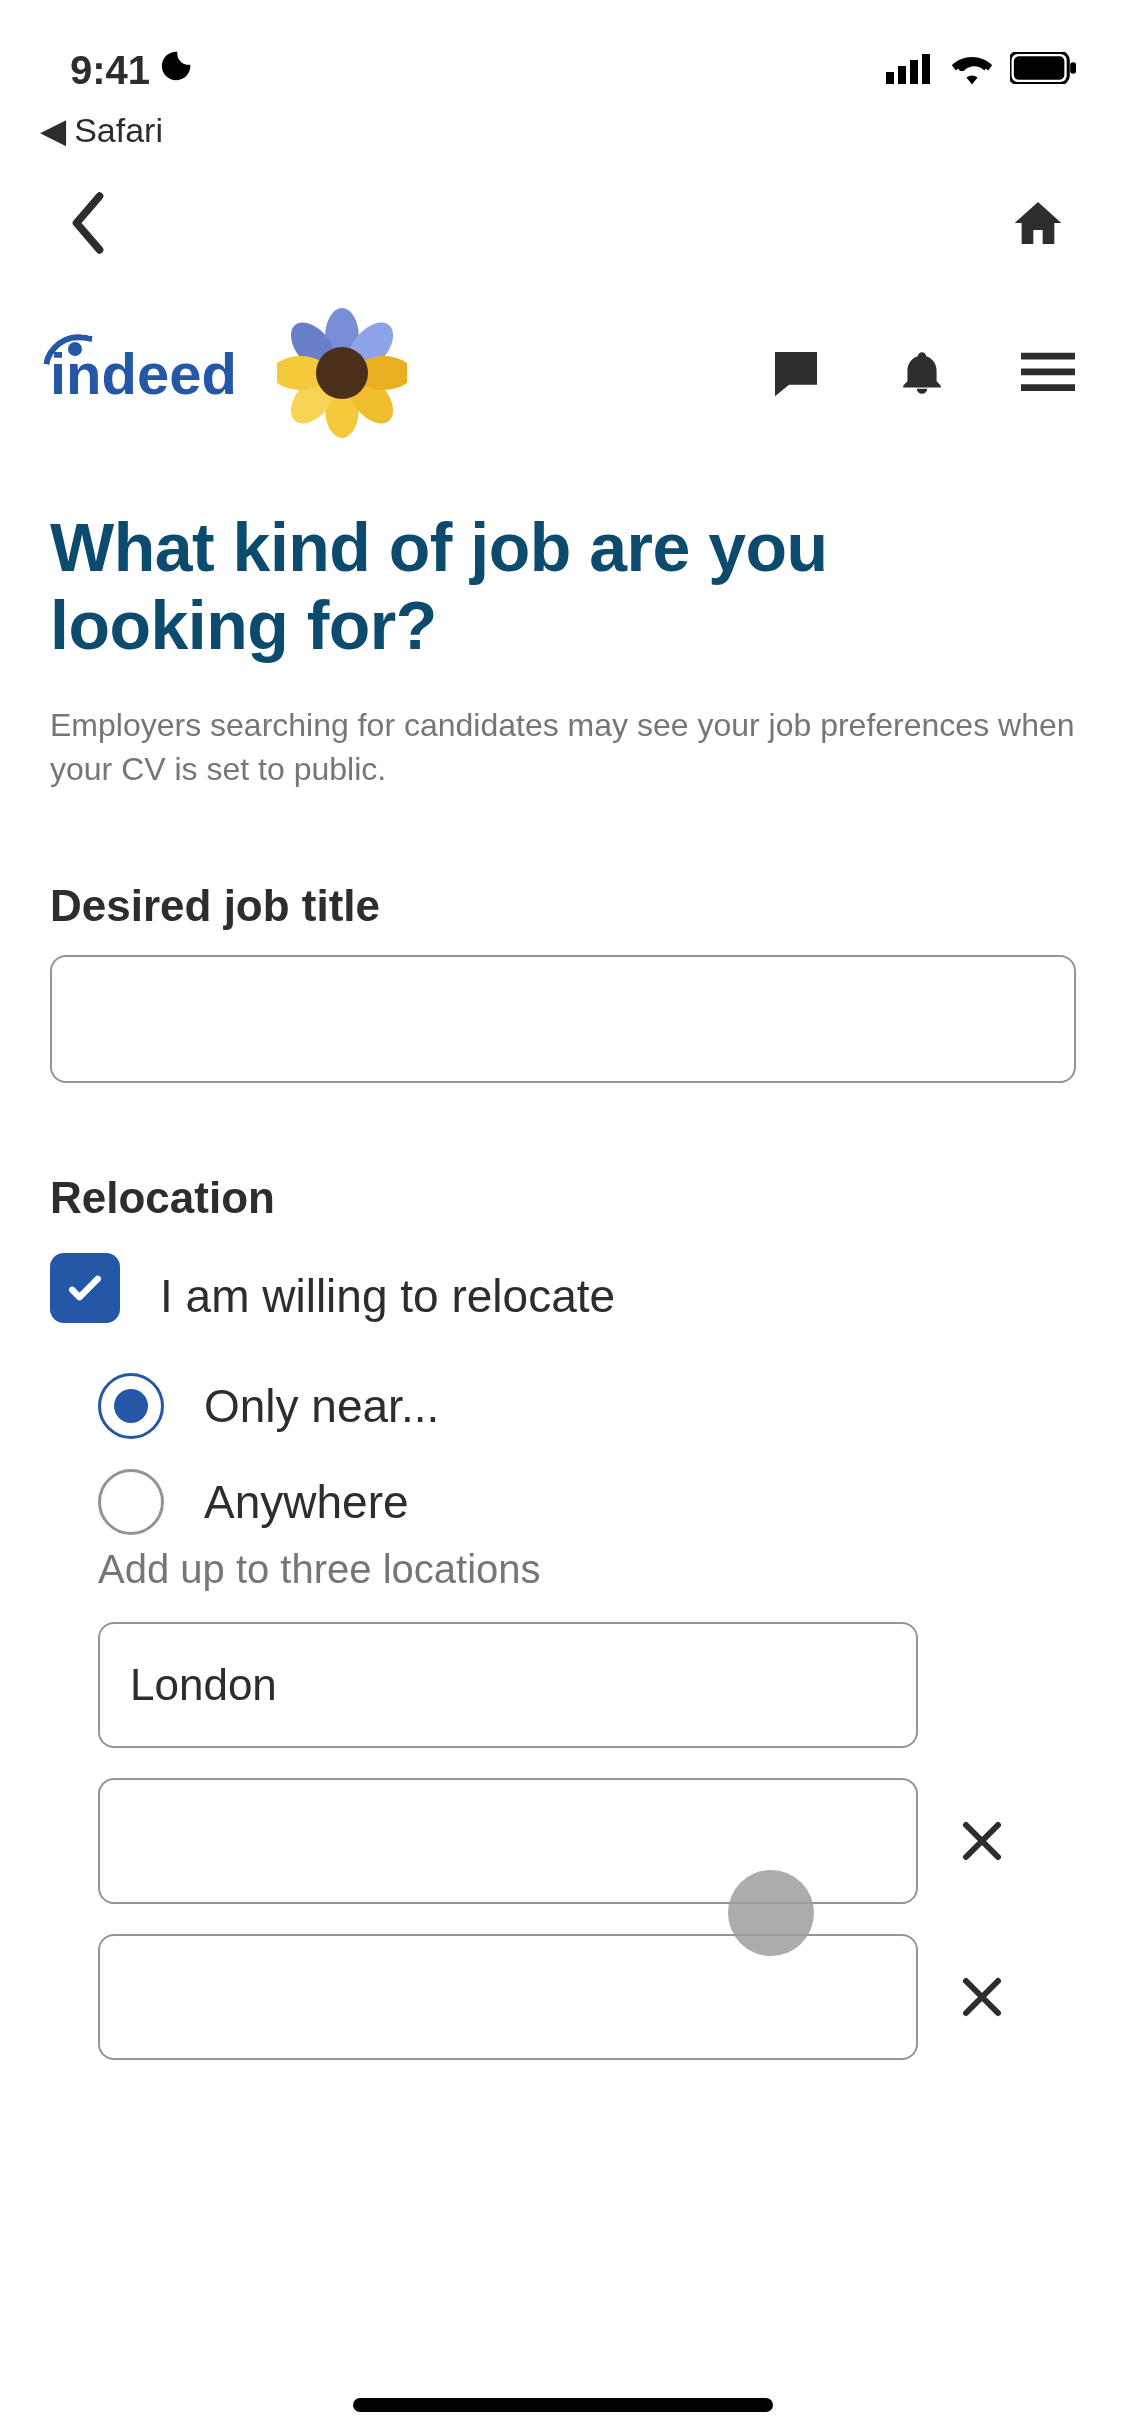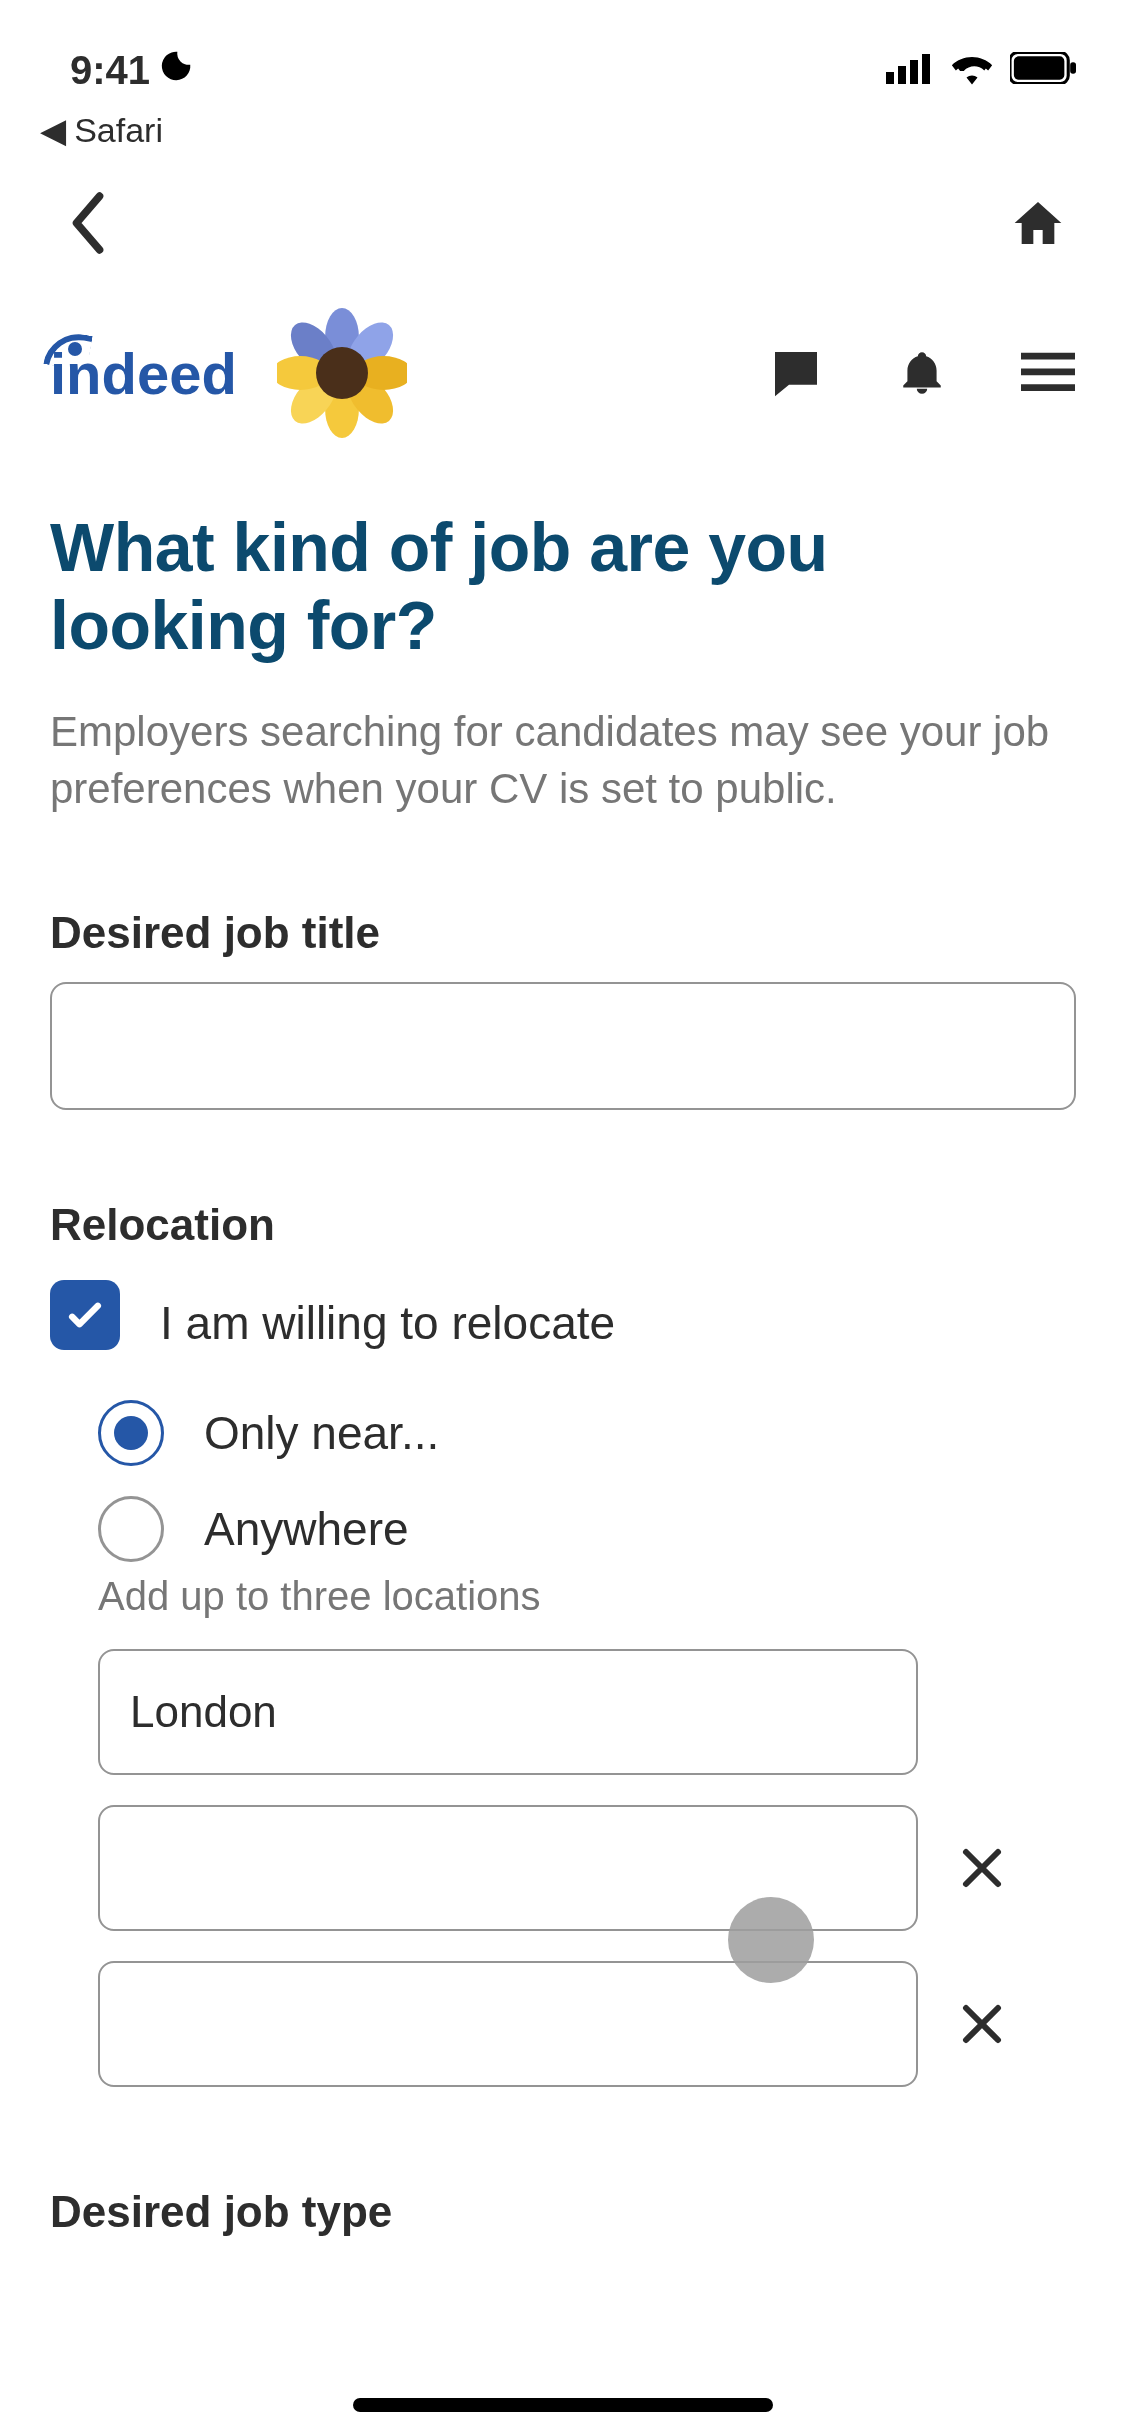--- a/index.html
+++ b/index.html
@@ -13,21 +13,21 @@
   .logo-group { display: flex; align-items: center; gap: 40px; }
   .indeed-logo { font-size: 58px; font-weight: 700; color: #2557a7; font-family: Arial, sans-serif; position: relative; text-align: center; }
   .indeed-logo::before { content: ""; position: absolute; left: -4px; top: -8px; width: 38px; height: 30px; border: 6px solid #2557a7; border-bottom: none; border-right: none; border-radius: 36px 0 0 0; transform: rotate(10deg); }
   .indeed-dot { position: absolute; left: 18px; top: 2px; width: 14px; height: 14px; background: #2557a7; border-radius: 50%; }
   .sunflower { width: 130px; height: 130px; position: relative; display: flex; align-items: center; justify-content: center; }
   .sunflower svg { width: 130px; height: 130px; }
   .header-icons { display: flex; align-items: center; gap: 70px; }
   .icon-btn { width: 56px; height: 56px; display: flex; align-items: center; justify-content: center; }
   .content { padding: 40px 50px 0 50px; }
   .page-title { font-size: 68px; font-weight: 800; line-height: 1.15; color: #0c4a6e; letter-spacing: -0.5px; }
-  .page-subtitle { font-size: 42px; color: #767676; margin-top: 40px; line-height: 1.35; }
+  .page-subtitle { font-size: 32px; color: #767676; margin-top: 40px; line-height: 1.35; }
   .section-label { font-size: 44px; font-weight: 700; color: #2d2d2d; margin-top: 90px; margin-bottom: 24px; }
   .text-input { width: 100%; height: 128px; border: 2px solid #949494; border-radius: 16px; font-size: 42px; padding: 0 24px; background: #fff; }
   .checkbox-row { display: flex; align-items: flex-end; gap: 40px; margin-top: 30px; }
   .checkbox { width: 70px; height: 70px; border-radius: 14px; background: #2557a7; display: flex; align-items: center; justify-content: center; flex-shrink: 0; }
   .checkbox svg { width: 44px; height: 44px; }
   .checkbox-label { font-size: 46px; color: #2d2d2d; }
   .radio-group { margin-top: 40px; padding-left: 48px; }
   .radio-row { display: flex; align-items: center; gap: 40px; margin-top: 30px; }
   .radio { width: 66px; height: 66px; border: 3px solid #949494; border-radius: 50%; display: flex; align-items: center; justify-content: center; flex-shrink: 0; }
   .radio.selected { border-color: #2557a7; }
@@ -189,16 +189,15 @@
         <div class="remove-x">
           <svg width="48" height="48" viewBox="0 0 24 24">
               <path d="M4 4 L20 20 M20 4 L4 20" stroke="#2d2d2d" stroke-width="3" stroke-linecap="round"></path>
             </svg>
         </div>
       </div>
       <div class="touch-indicator"></div>
     </div>
   </div>
 
-  <div class="section-label" style="margin-top:100px;">Desired job type</div>
 </div>
 
 <div class="home-indicator"></div>
 
 </body></html>

